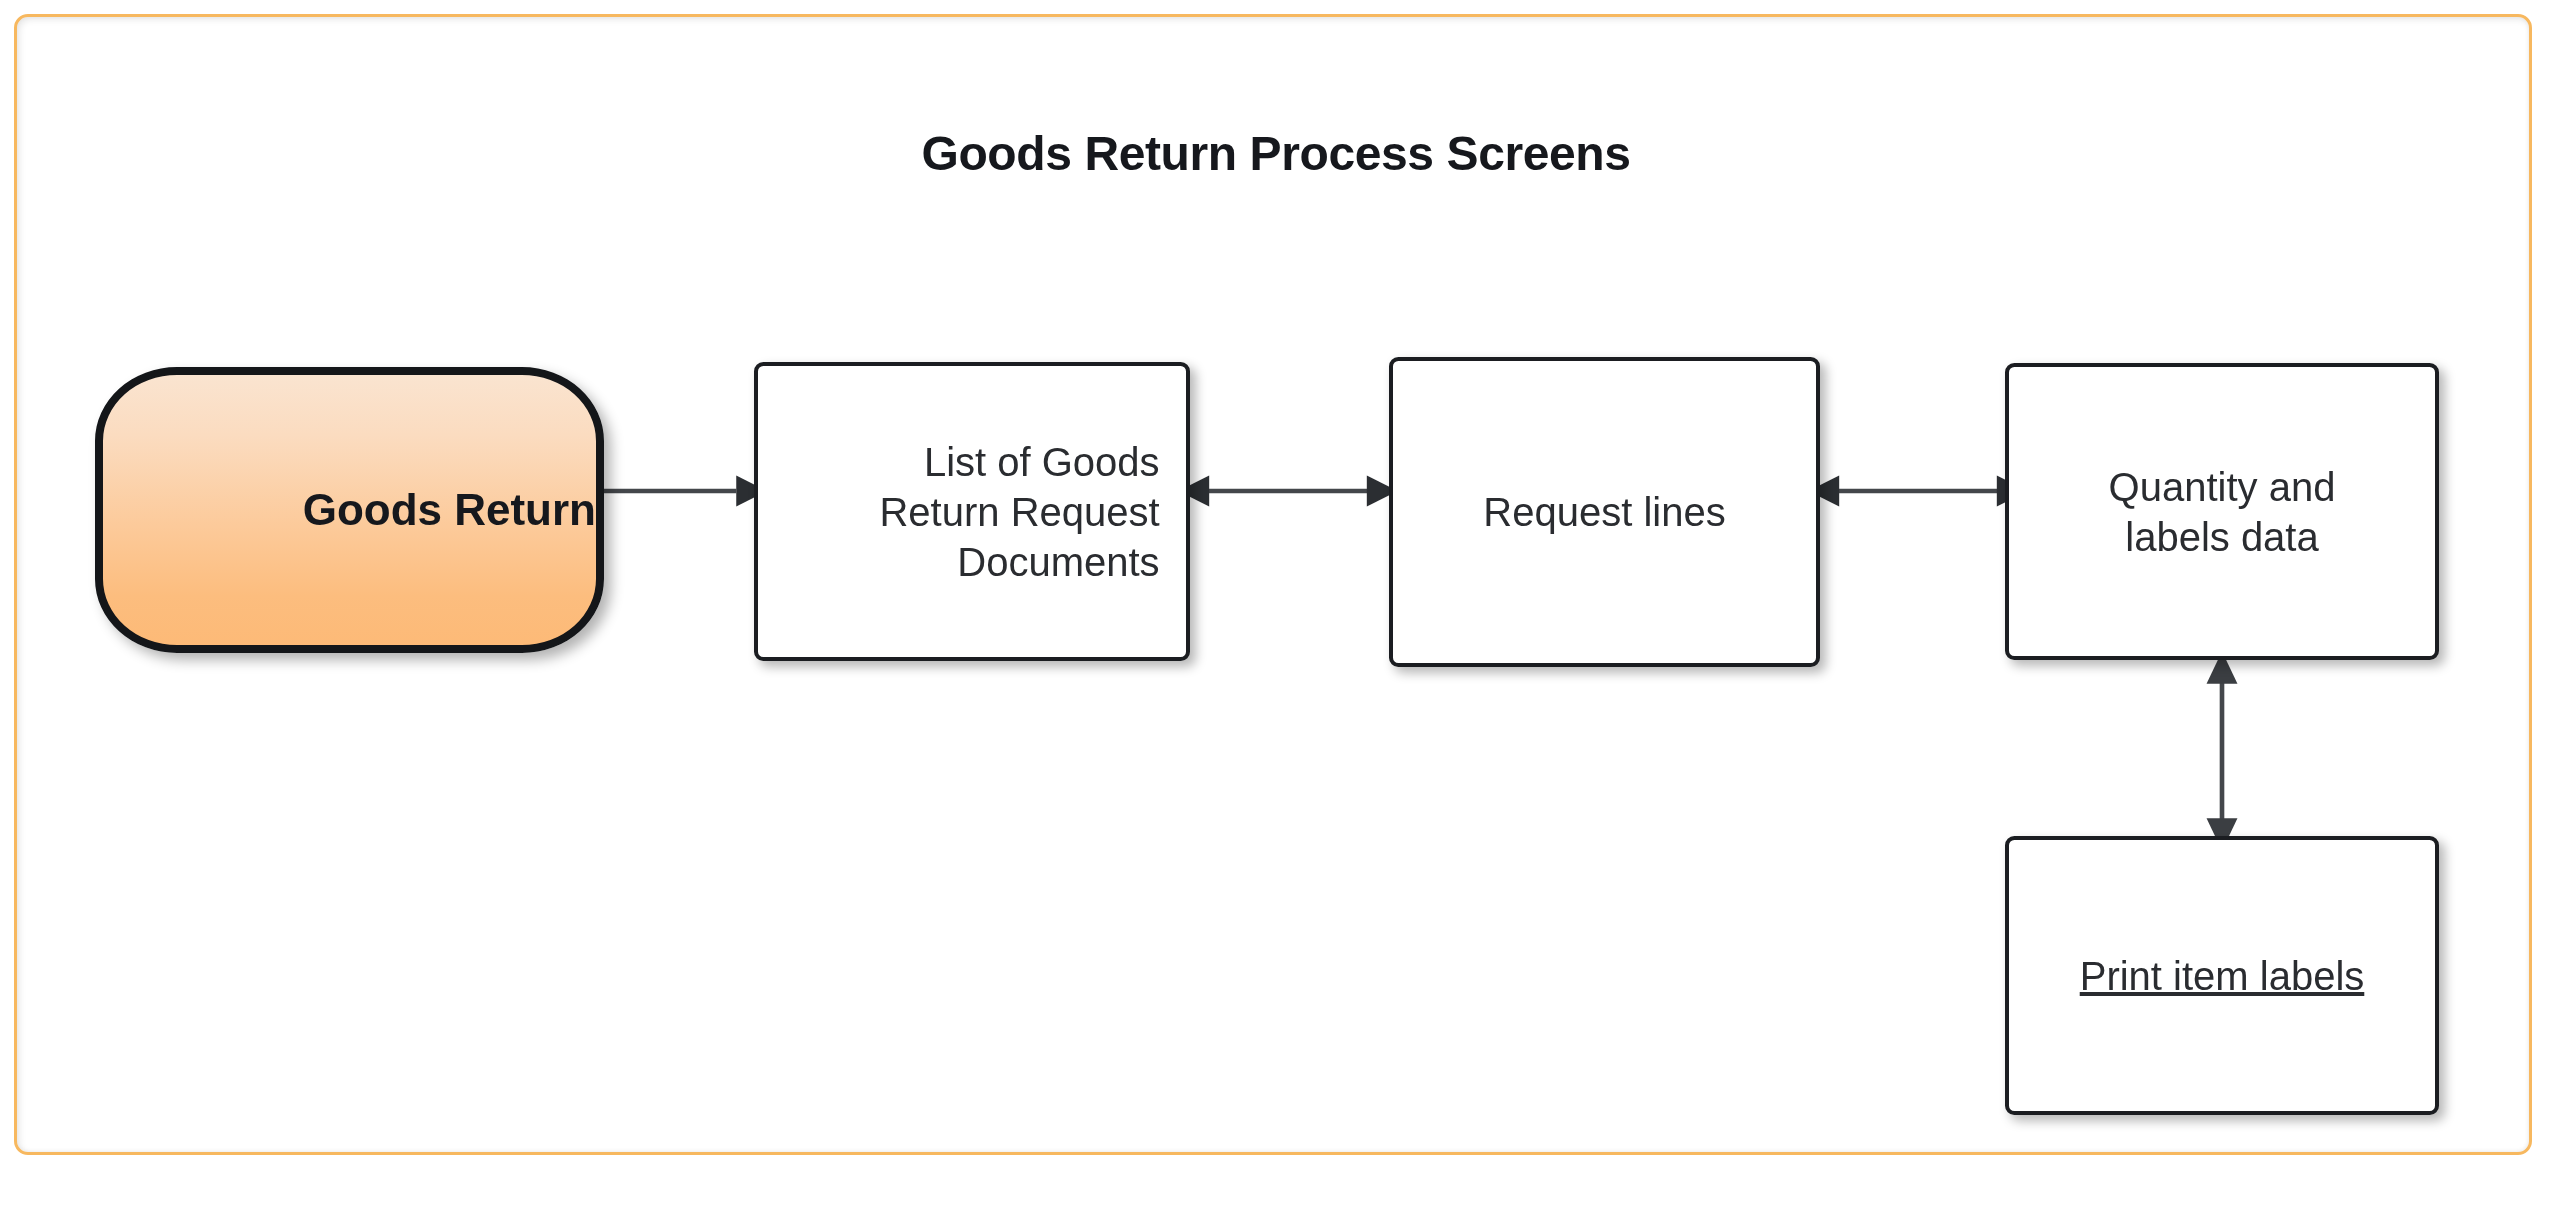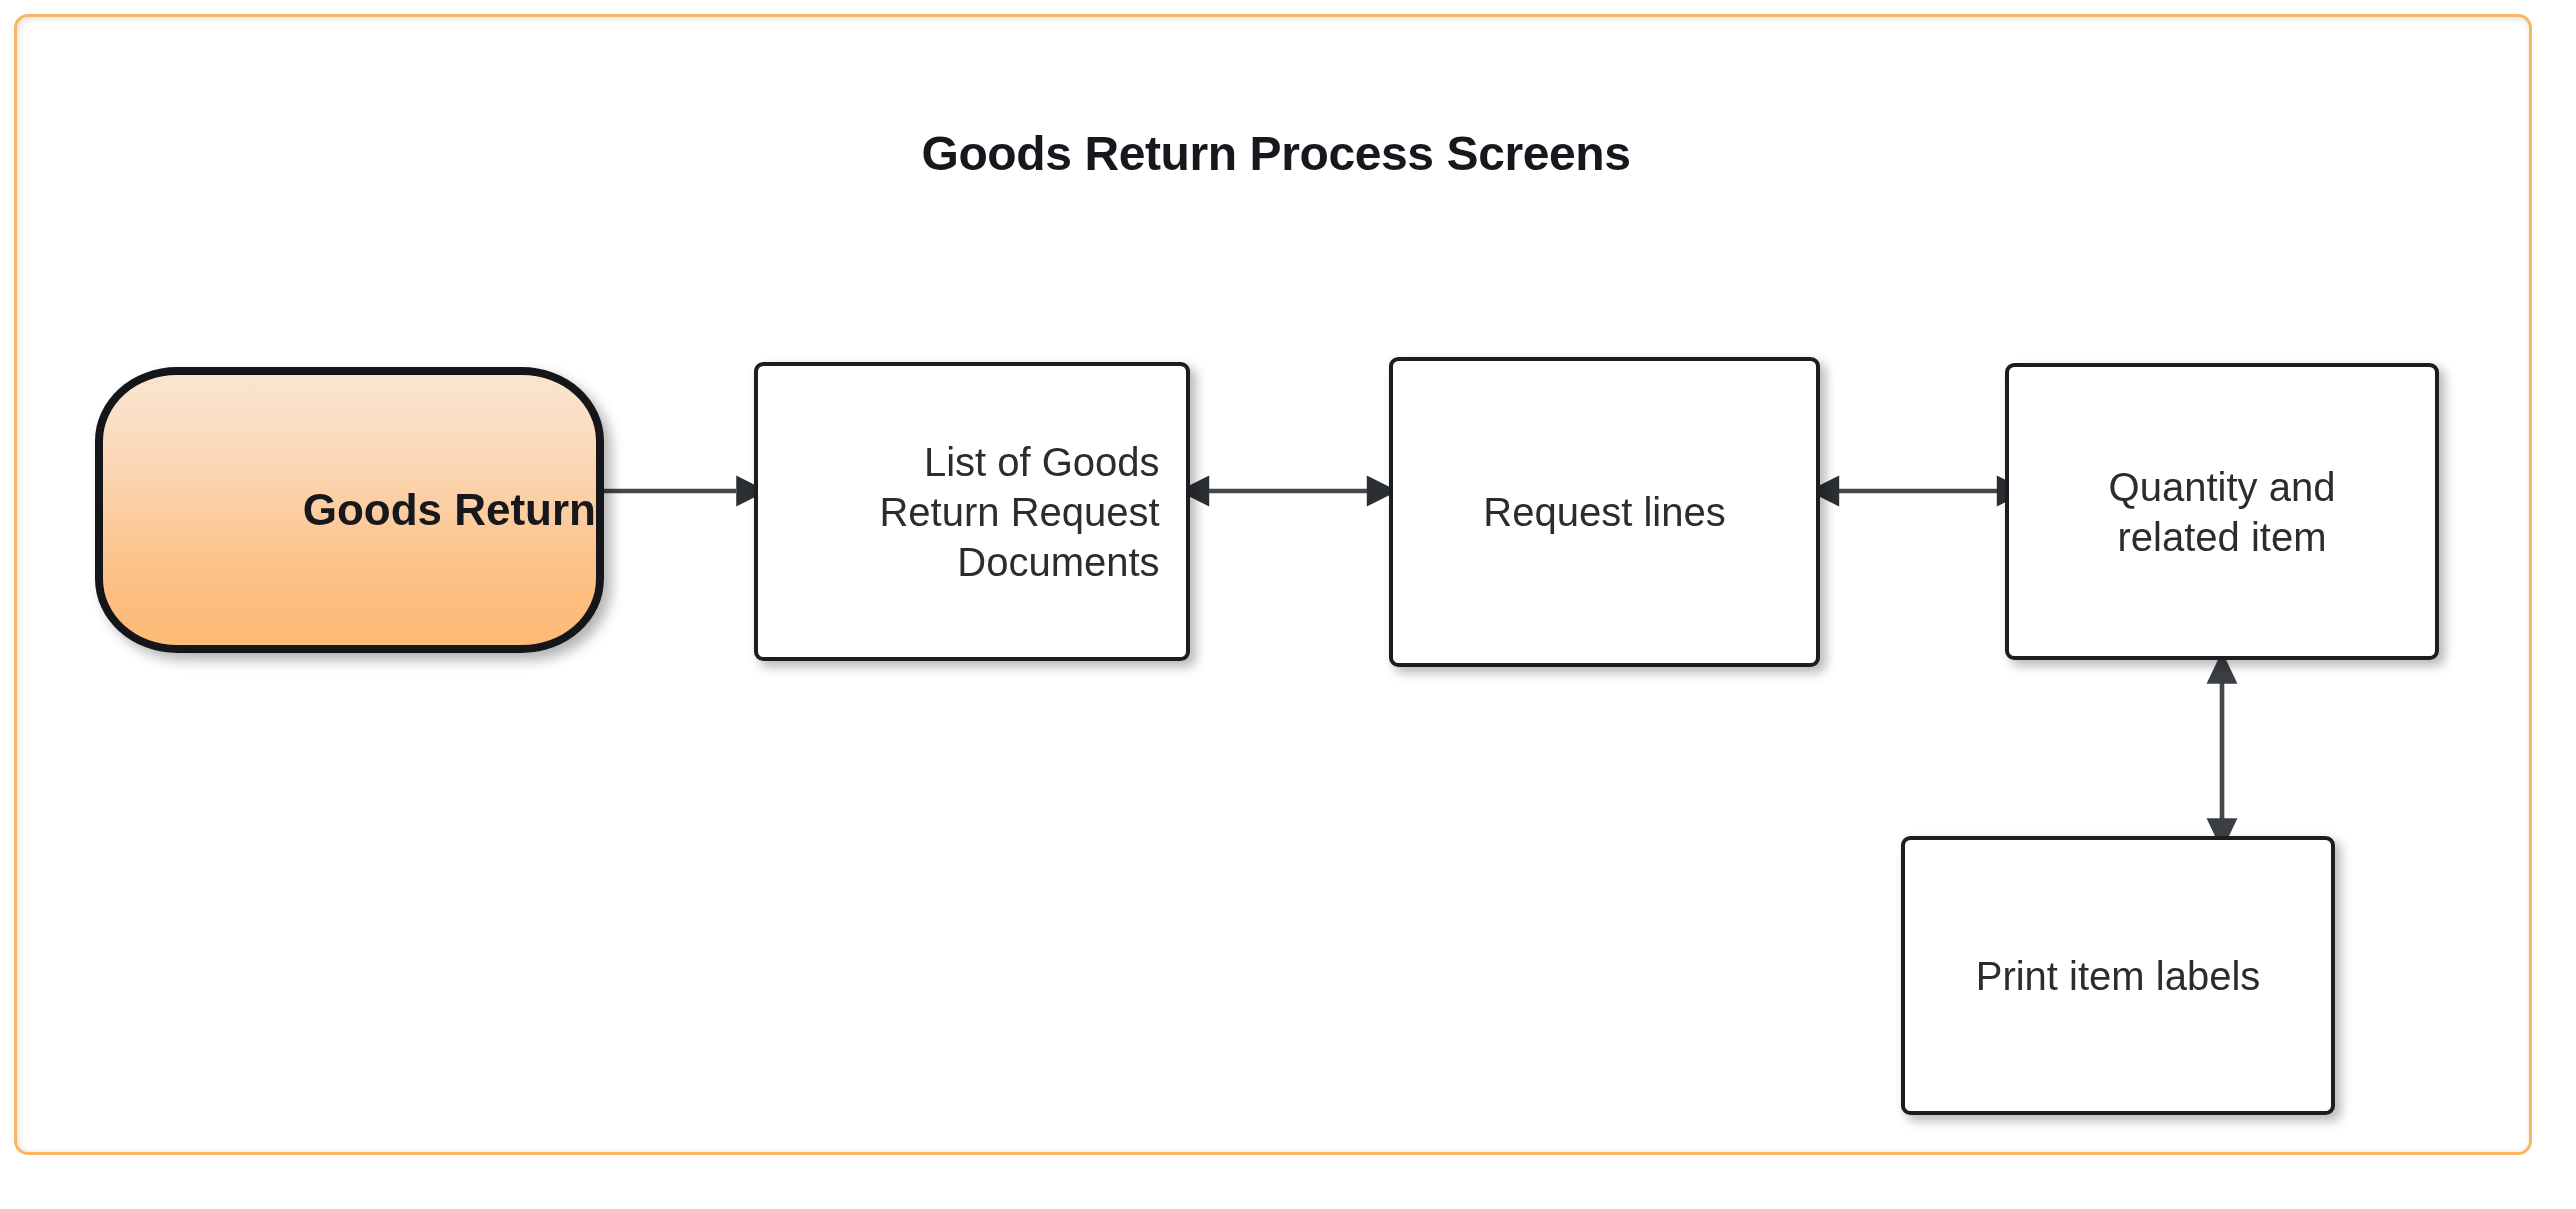--- a/index.html
+++ b/index.html
@@ -92,21 +92,21 @@
     font-size: 44px;
     font-weight: bold;
     color: #16181d;
     text-align: center;
   }
 
   
   #node-list-docs     { left: 737px;  top: 345px;  width: 436px; height: 299px; }
   #node-document-lines{ left: 1372px; top: 340px;  width: 431px; height: 310px; }
   #node-quantity      { left: 1988px; top: 346px;  width: 434px; height: 297px; }
-  #node-print-labels  { left: 1884px; top: 819px; width: 434px; height: 279px; }
+  #node-print-labels  { left: 1988px; top: 819px; width: 434px; height: 279px; text-decoration: underline; }
 
   
   .conn { position: absolute; }
   .conn svg { display: block; overflow: visible; }
 </style>
 </head>
 <body>
 
 <div id="canvas">
 
@@ -154,21 +154,21 @@
 Return Request
 Documents</span>
     </div>
 
     <div id="node-document-lines" class="node center">
       <span class="label">Request lines</span>
     </div>
 
     <div id="node-quantity" class="node center">
       <span class="label">Quantity and
-related item</span>
+labels data</span>
     </div>
 
     <div id="node-print-labels" class="node center">
       <span class="label">Print item labels</span>
     </div>
 
   </div>
 </div>
 
 

